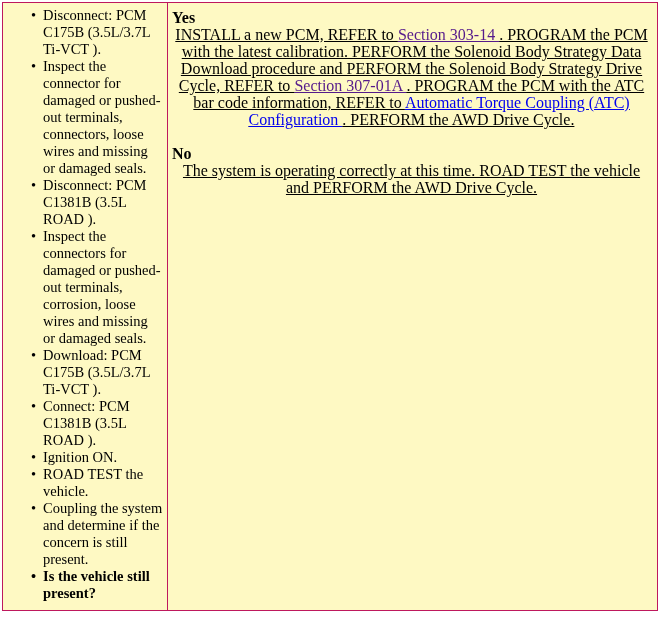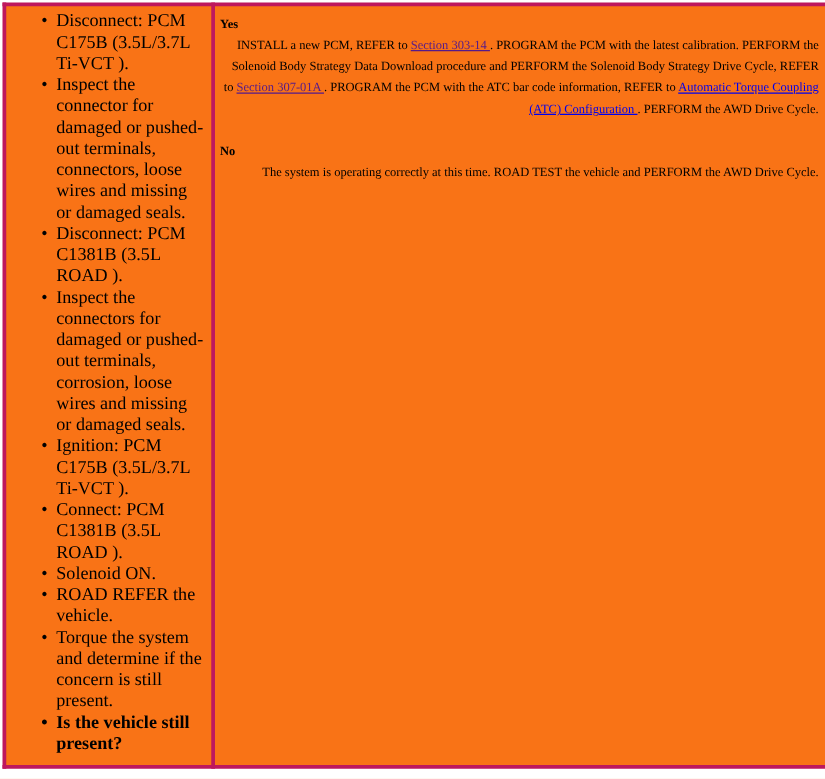--- a/index.html
+++ b/index.html
@@ -22,24 +22,24 @@
   }
   table.proc {
     border-collapse: collapse;
     table-layout: fixed;
     margin: 2px 0 0 2px;
     width: 654px;
     border: 1px solid #555555;
     background: #ffffff;
   }
   table.proc > tbody > tr > td {
-    border: 3px solid #be185d;
+    border: 1px solid #be185d;
     vertical-align: top;
     padding: 0;
-    background: #f97316;
+    background: #fef9c3;
   }
   td.col-actions {
     width: 164px;
   }
   td.col-results {
     width: 489px;
   }
   .actions-inner {
     padding: 4px 4px 8px 4px;
   }
@@ -64,33 +64,34 @@
     position: absolute;
     left: -2px;
     top: 0;
     font-size: 14.5px;
     line-height: 17px;
   }
   ul.action-list > li.bold {
     font-weight: bold;
   }
   .branch {
-    font-size: 10px;
+    font-size: 16px;
     line-height: 17px;
   }
   .branch + .branch {
     margin-top: 17px;
   }
   .branch-label {
     font-weight: bold;
     display: block;
   }
   .branch-body {
     display: block;
-    text-align: right;
+    text-align: center;
+    text-decoration: underline;
   }
   a.xref {
     color: #551a8b;
     text-decoration: underline;
   }
   a.xref.unvisited {
     color: #0000ee;
   }
 </style>
 </head>
@@ -101,25 +102,25 @@
     <tbody>
       <tr>
 
         <td class="col-actions">
           <div class="actions-inner">
             <ul class="action-list">
               <li>Disconnect: PCM C175B (3.5L/3.7L Ti-VCT ).</li>
               <li>Inspect the connector for damaged or pushed-out terminals, connectors, loose wires and missing or damaged seals.</li>
               <li>Disconnect: PCM C1381B (3.5L ROAD ).</li>
               <li>Inspect the connectors for damaged or pushed-out terminals, corrosion, loose wires and missing or damaged seals.</li>
-              <li>Ignition: PCM C175B (3.5L/3.7L Ti-VCT ).</li>
+              <li>Download: PCM C175B (3.5L/3.7L Ti-VCT ).</li>
               <li>Connect: PCM C1381B (3.5L ROAD ).</li>
-              <li>Solenoid ON.</li>
-              <li>ROAD REFER the vehicle.</li>
-              <li>Torque the system and determine if the concern is still present.</li>
+              <li>Ignition ON.</li>
+              <li>ROAD TEST the vehicle.</li>
+              <li>Coupling the system and determine if the concern is still present.</li>
               <li class="bold">Is the vehicle still present?</li>
             </ul>
           </div>
         </td>
 
         <td class="col-results">
           <div class="results-inner">
 
             <div class="branch">
               <span class="branch-label">Yes</span>

